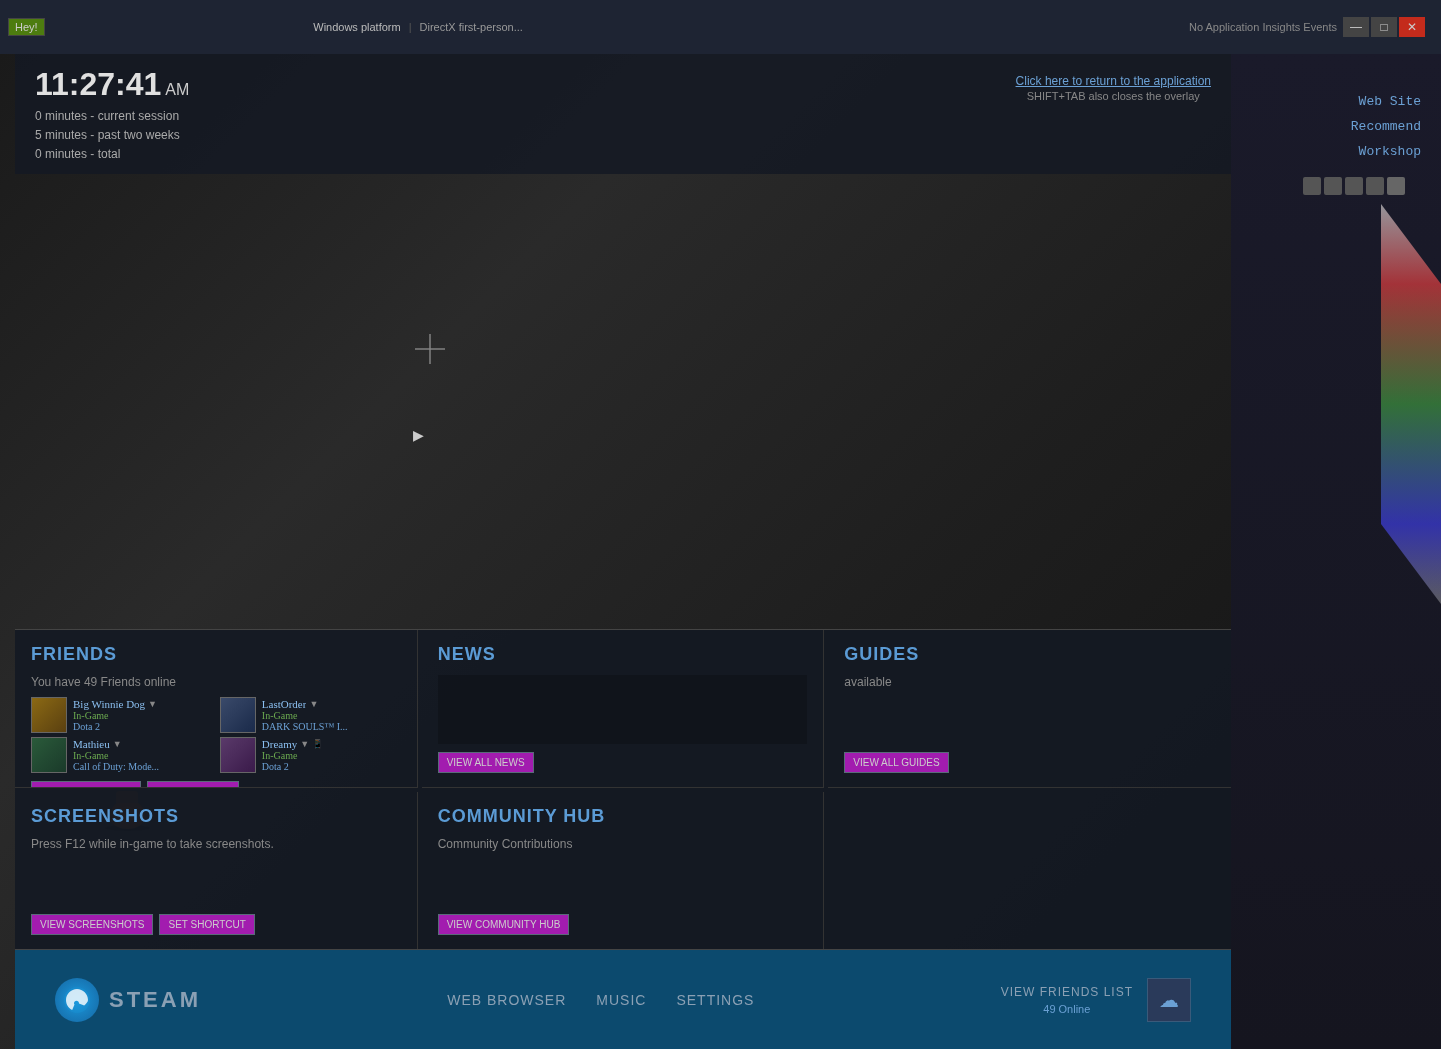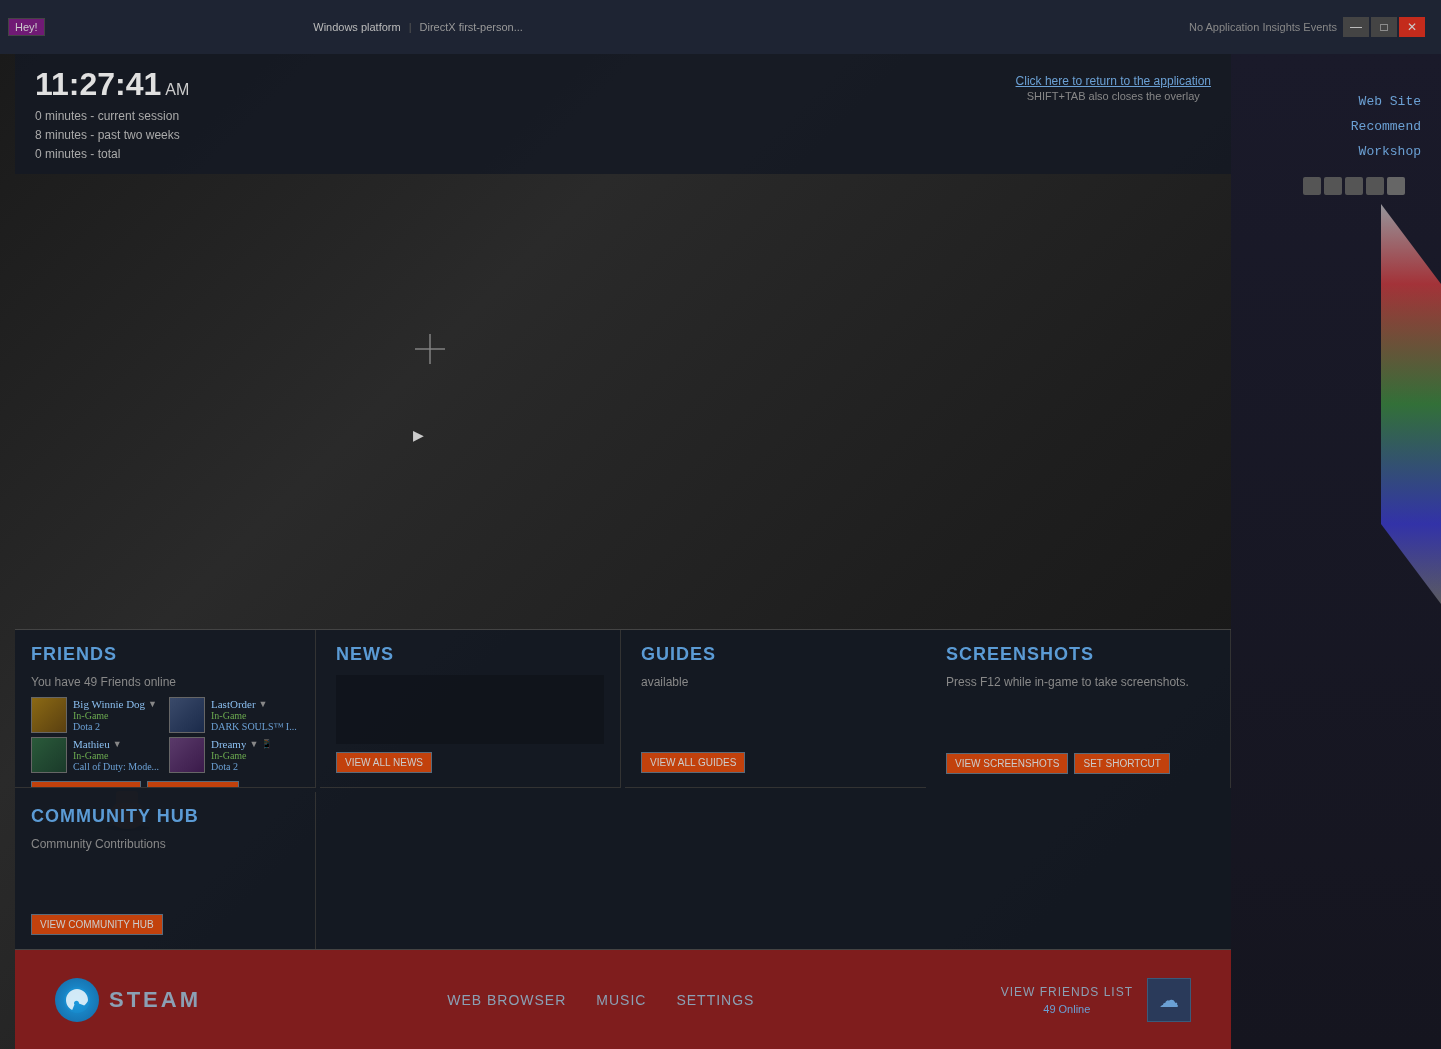--- a/index.html
+++ b/index.html
@@ -95,21 +95,21 @@
 
     
     .bottom-panels {
       position: absolute;
       bottom: 100px;
       left: 15px;
       right: 210px;
       height: 320px;
       background: rgba(20, 25, 35, 0.92);
       display: grid;
-      grid-template-columns: 1fr 1fr 1fr 1fr;
+      grid-template-columns: 1fr 1fr 1fr;
       grid-template-rows: 1fr 1fr;
       gap: 4px;
       border-top: 1px solid #444;
     }
 
     .panel-section {
       border-right: 1px solid #333;
       border-bottom: 1px solid #333;
       padding: 14px 16px;
       display: flex;
@@ -193,38 +193,38 @@
       color: #888;
       font-size: 9px;
     }
 
     .section-buttons {
       display: flex;
       gap: 6px;
       margin-top: 8px;
     }
     .section-btn {
-      background: #c2410c;
+      background: #a21caf;
       border: 1px solid #5a6a7a;
       color: #ccc;
       font-size: 10px;
       padding: 4px 8px;
       cursor: pointer;
       text-transform: uppercase;
       white-space: nowrap;
     }
 
     
     .footer {
       position: absolute;
       bottom: 0;
       left: 15px;
       right: 210px;
       height: 100px;
-      background: #7f1d1d;
+      background: #0c4a6e;
       border-top: 1px solid #444;
       display: flex;
       align-items: center;
       padding: 0 40px;
       justify-content: space-between;
     }
 
     .steam-logo {
       display: flex;
       align-items: center;
@@ -416,21 +416,21 @@
       color: rgba(255,255,255,0.5);
       flex-shrink: 0;
       border: 1px solid #555;
     }
   </style>
 </head>
 <body>
 
 <div class="top-window-bar">
   <div style="display:flex;align-items:center;gap:6px;padding:0 8px;flex:1;">
-    <span style="color:#ccc;font-size:11px;background:#701a75;padding:2px 6px;border:1px solid #444;">Hey!</span>
+    <span style="color:#ccc;font-size:11px;background:#4d7c0f;padding:2px 6px;border:1px solid #444;">Hey!</span>
   </div>
 
   <div style="display:flex;align-items:center;gap:2px;flex:3;font-size:11px;color:#bbb;">
     <span style="padding:2px 6px;cursor:pointer;">Windows platform</span>
     <span style="color:#555;">|</span>
     <span style="padding:2px 6px;cursor:pointer;color:#999;">DirectX first-person...</span>
   </div>
   <div style="display:flex;align-items:center;gap:6px;padding:0 8px;">
     <span style="color:#888;font-size:11px;">No Application Insights Events</span>
     <div class="win-controls">
@@ -459,21 +459,21 @@
 </div>
 
 <div class="header-area">
   <div class="clock-section">
     <div style="display:flex;align-items:baseline;">
       <span class="clock-time">11:27:41</span>
       <span class="clock-ampm">AM</span>
     </div>
     <div class="playtime">
       <div>0 minutes - current session</div>
-      <div>8 minutes - past two weeks</div>
+      <div>5 minutes - past two weeks</div>
       <div>0 minutes - total</div>
     </div>
   </div>
   <div style="text-align:center;">
     <div class="return-link">Click here to return to the application</div>
     <div class="return-sub">SHIFT+TAB  also closes the overlay</div>
   </div>
 </div>
 
 <div style="position:absolute;top:54px;right:210px;width:0;overflow:visible;">

